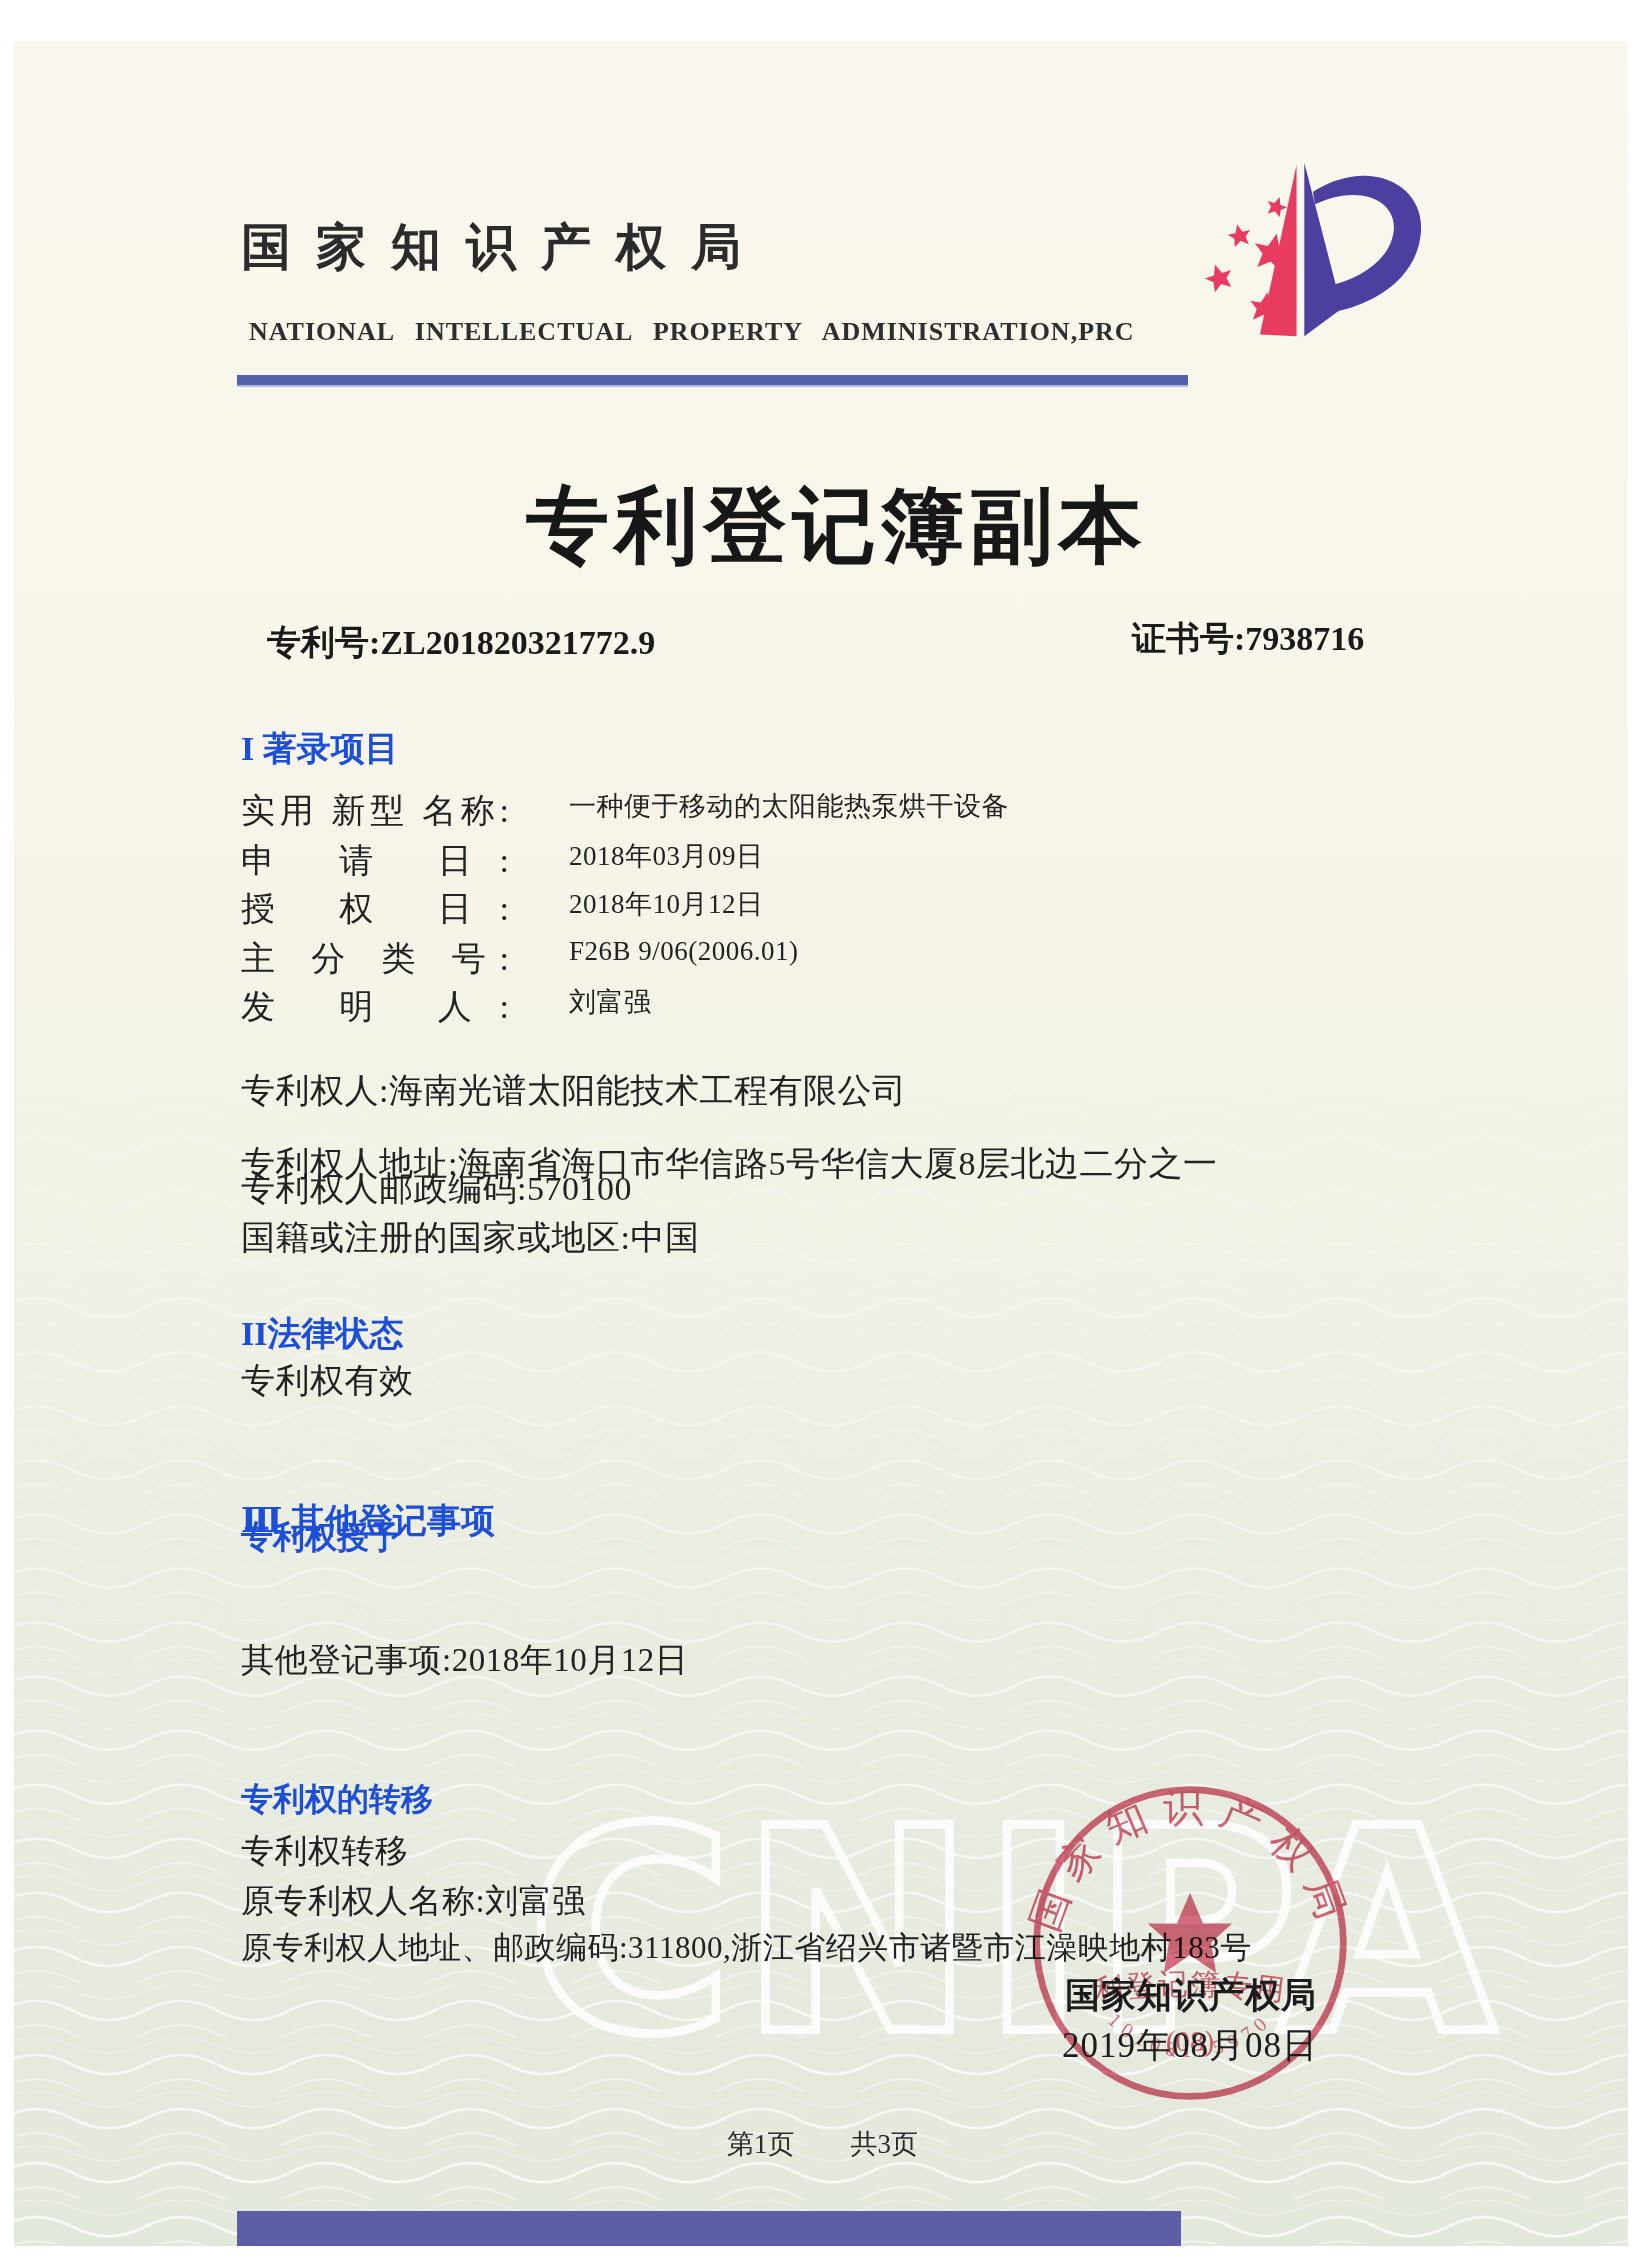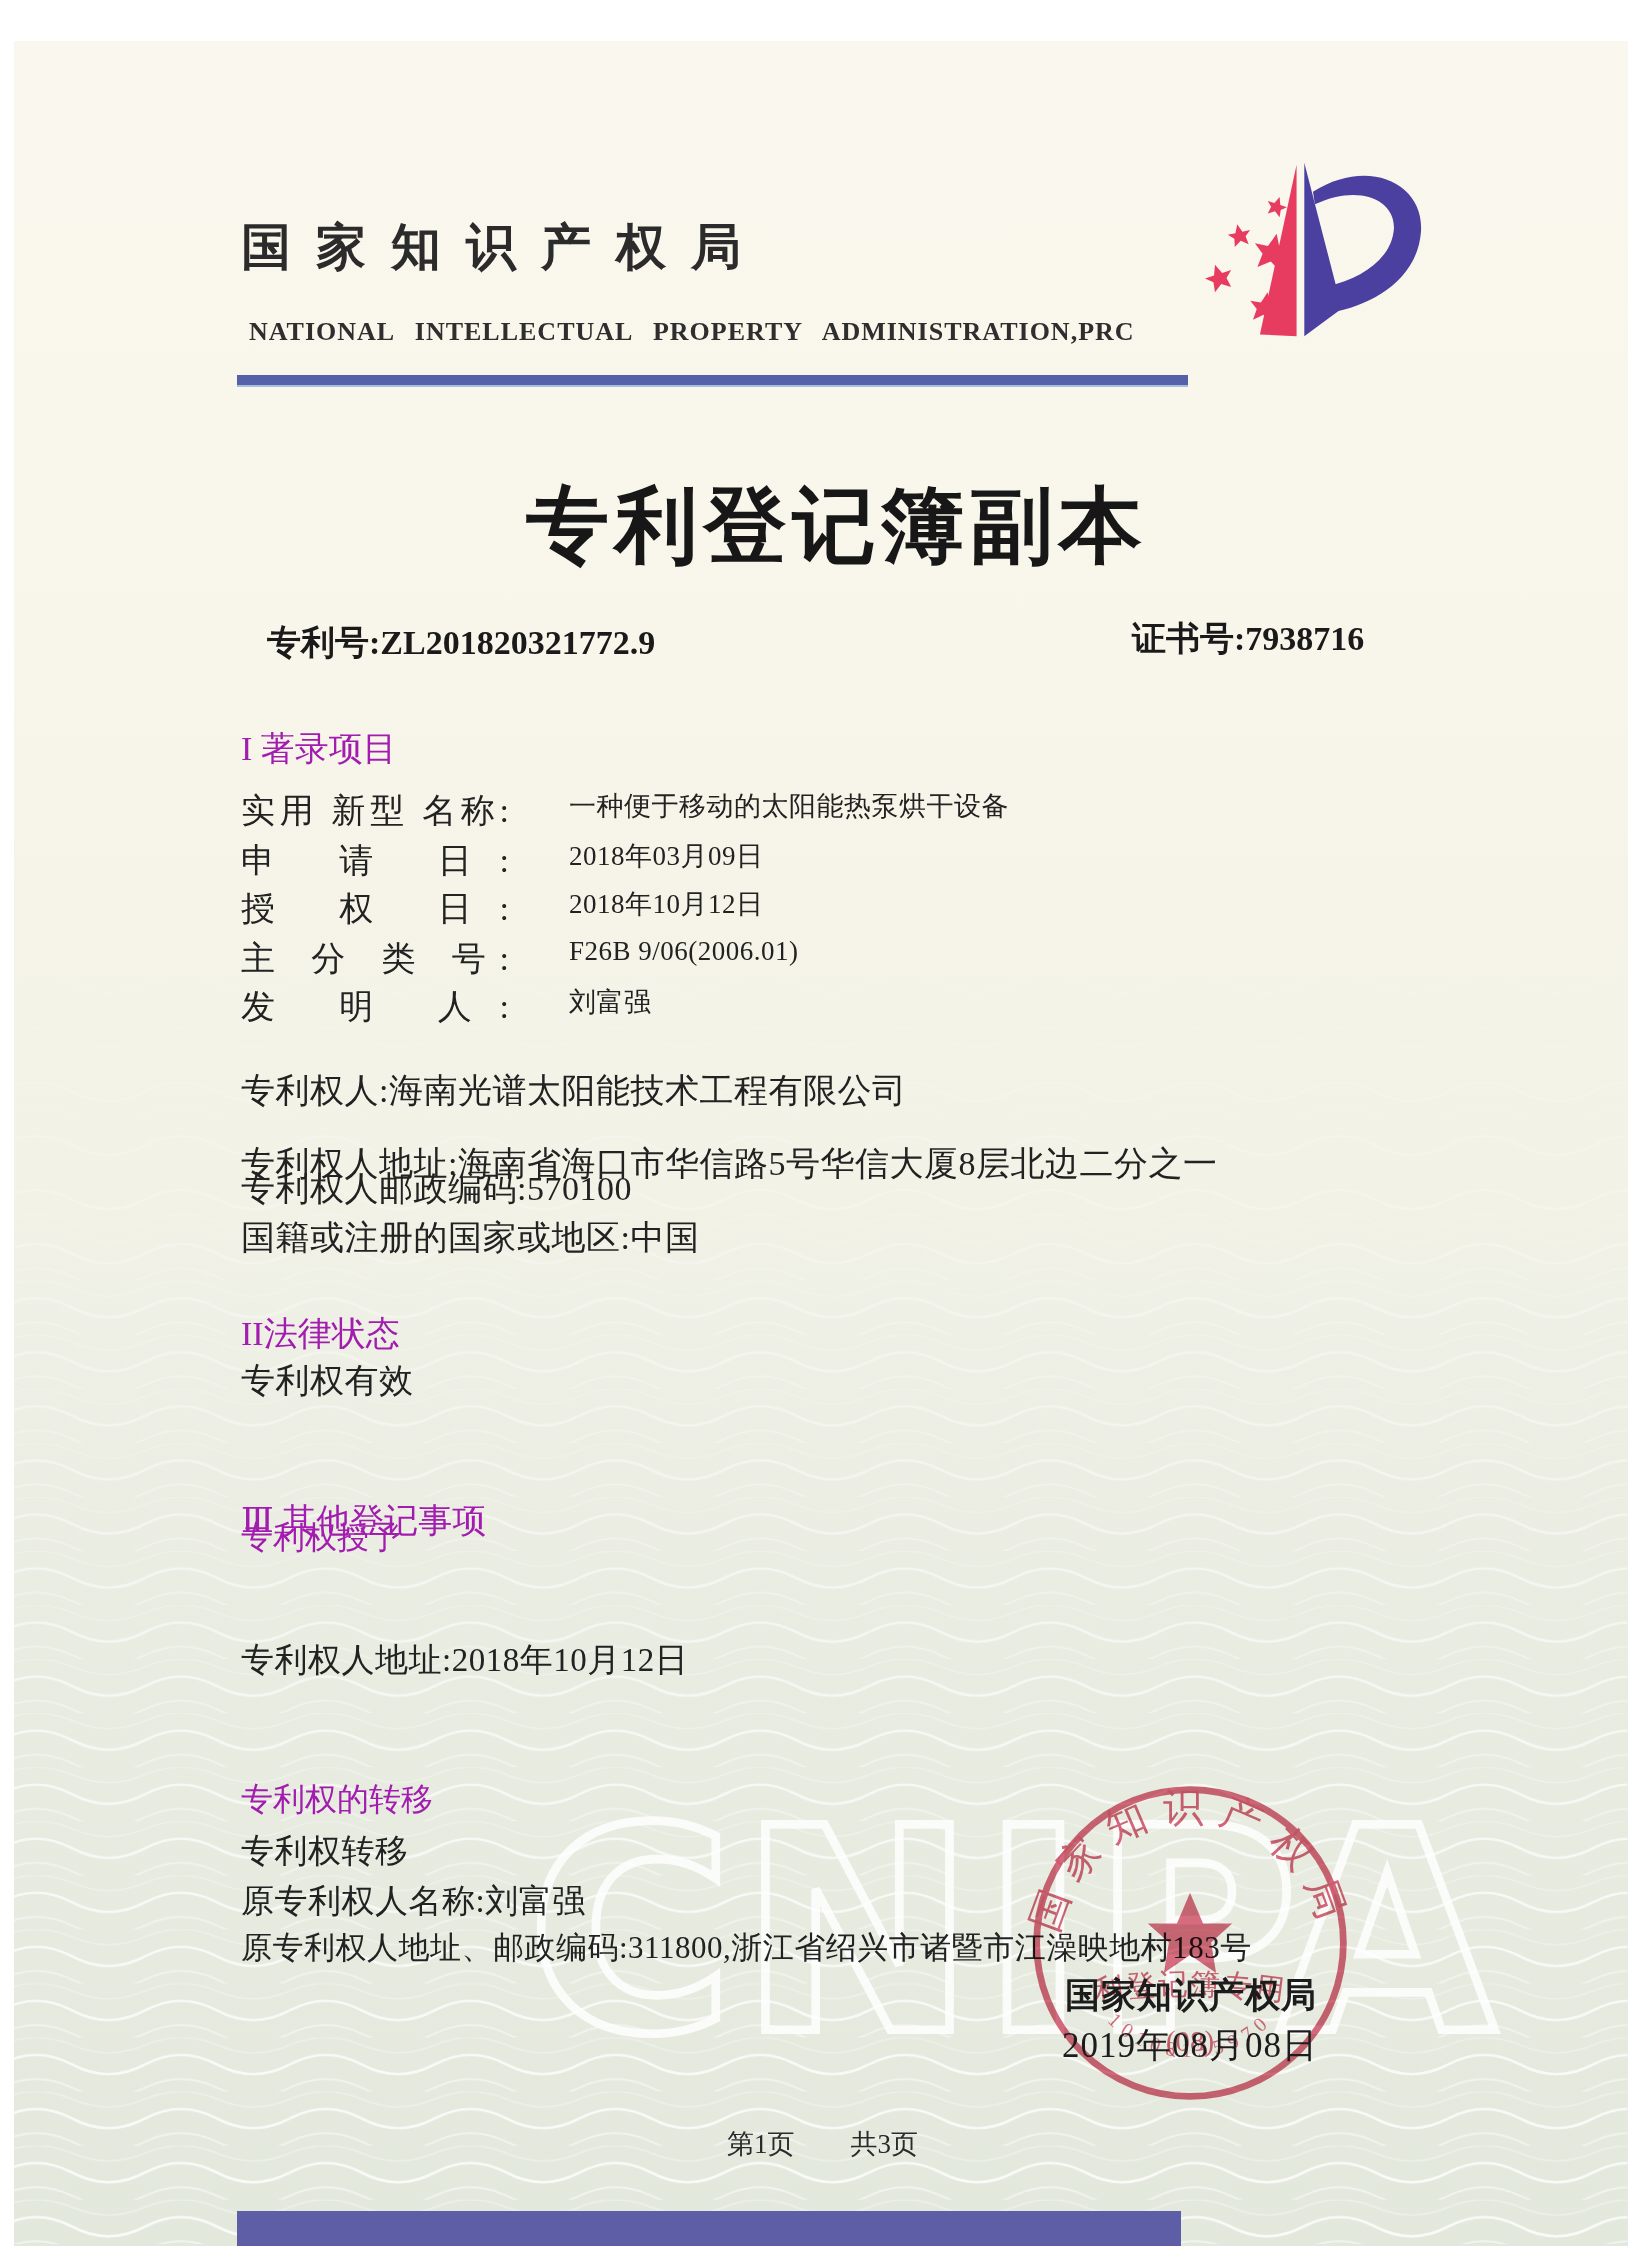--- a/index.html
+++ b/index.html
@@ -25,21 +25,21 @@
     left:237px;top:375px;width:951px;height:9.7px;background:#5561a8;
     border-bottom:2.9px solid #a9bedd;
   }
   .doc-title{
     left:526px;top:471px;font-size:83px;font-weight:700;letter-spacing:5.8px;
     color:#171717;white-space:nowrap;
   }
   .num-line{font-size:34px;font-weight:700;white-space:nowrap;color:#1a1a1a;margin-left:24px;}
   .patent-no{left:243px;top:620px;}
   .cert-no{left:1108px;top:616px;}
-  .sec-head{font-size:34px;font-weight:400;color:#a21caf;white-space:nowrap;}
+  .sec-head{font-size:34px;font-weight:700;color:#1d4ed8;white-space:nowrap;}
   .body-line{font-size:34px;font-weight:400;color:#222;white-space:nowrap;letter-spacing:0.5px;}
   .field-row{left:241px;height:44px;}
   .f-label{
     display:inline-block;width:268px;font-size:34px;color:#222;
     text-align:justify;text-align-last:justify;white-space:normal;
   }
   .f-value{position:absolute;left:328px;top:0;font-size:27px;color:#222;white-space:nowrap;letter-spacing:0.5px;}
   .issuer-name{left:1065px;top:1972px;font-size:35px;font-weight:700;letter-spacing:1px;white-space:nowrap;z-index:6;}
   .issuer-date{left:1062px;top:2022px;font-size:35px;font-weight:400;letter-spacing:1px;white-space:nowrap;z-index:6;}
   .footer{left:727px;top:2126px;font-size:27px;color:#2a2a2a;white-space:nowrap;z-index:6;}
@@ -130,21 +130,21 @@
 <div class="abs body-line z3" style="left:241px;top:1068px;">专利权人:海南光谱太阳能技术工程有限公司</div>
 <div class="abs body-line z3" style="left:241px;top:1118px;margin-top:23px;">专利权人地址:海南省海口市华信路5号华信大厦8层北边二分之一</div>
 <div class="abs body-line z3" style="left:241px;top:1166px;">专利权人邮政编码:570100</div>
 <div class="abs body-line z3" style="left:241px;top:1215px;">国籍或注册的国家或地区:中国</div>
 
 <div class="abs sec-head z3" style="left:241px;top:1311px;">II法律状态</div>
 <div class="abs body-line z3" style="left:241px;top:1358px;">专利权有效</div>
 
 <div class="abs sec-head z3" style="left:241px;top:1498px;">Ⅲ 其他登记事项</div>
 <div class="abs sec-head z3" style="left:241px;top:1516px;font-size:32px;">专利权授予</div>
-<div class="abs body-line z3" style="left:241px;top:1638px;font-size:33px;">专利权人地址:2018年10月12日</div>
+<div class="abs body-line z3" style="left:241px;top:1638px;font-size:33px;">其他登记事项:2018年10月12日</div>
 
 <div class="abs sec-head z3" style="left:241px;top:1778px;font-size:32px;">专利权的转移</div>
 <div class="abs body-line z3" style="left:241px;top:1829px;font-size:33px;">专利权转移</div>
 <div class="abs body-line z3" style="left:241px;top:1879px;font-size:33px;">原专利权人名称:刘富强</div>
 <div class="abs body-line z3" style="left:241px;top:1927px;font-size:31px;">原专利权人地址、邮政编码:311800,浙江省绍兴市诸暨市江澡映地村183号</div>
 
 <svg class="abs stamp" width="328" height="328" viewBox="0 0 340 340">
   <defs>
     <path id="arcTop" d="M 32 182 A 138 138 0 0 1 308 182" fill="none"></path>
     <path id="arcInner" d="M 62 232 Q 170 214 278 232" fill="none"></path>

